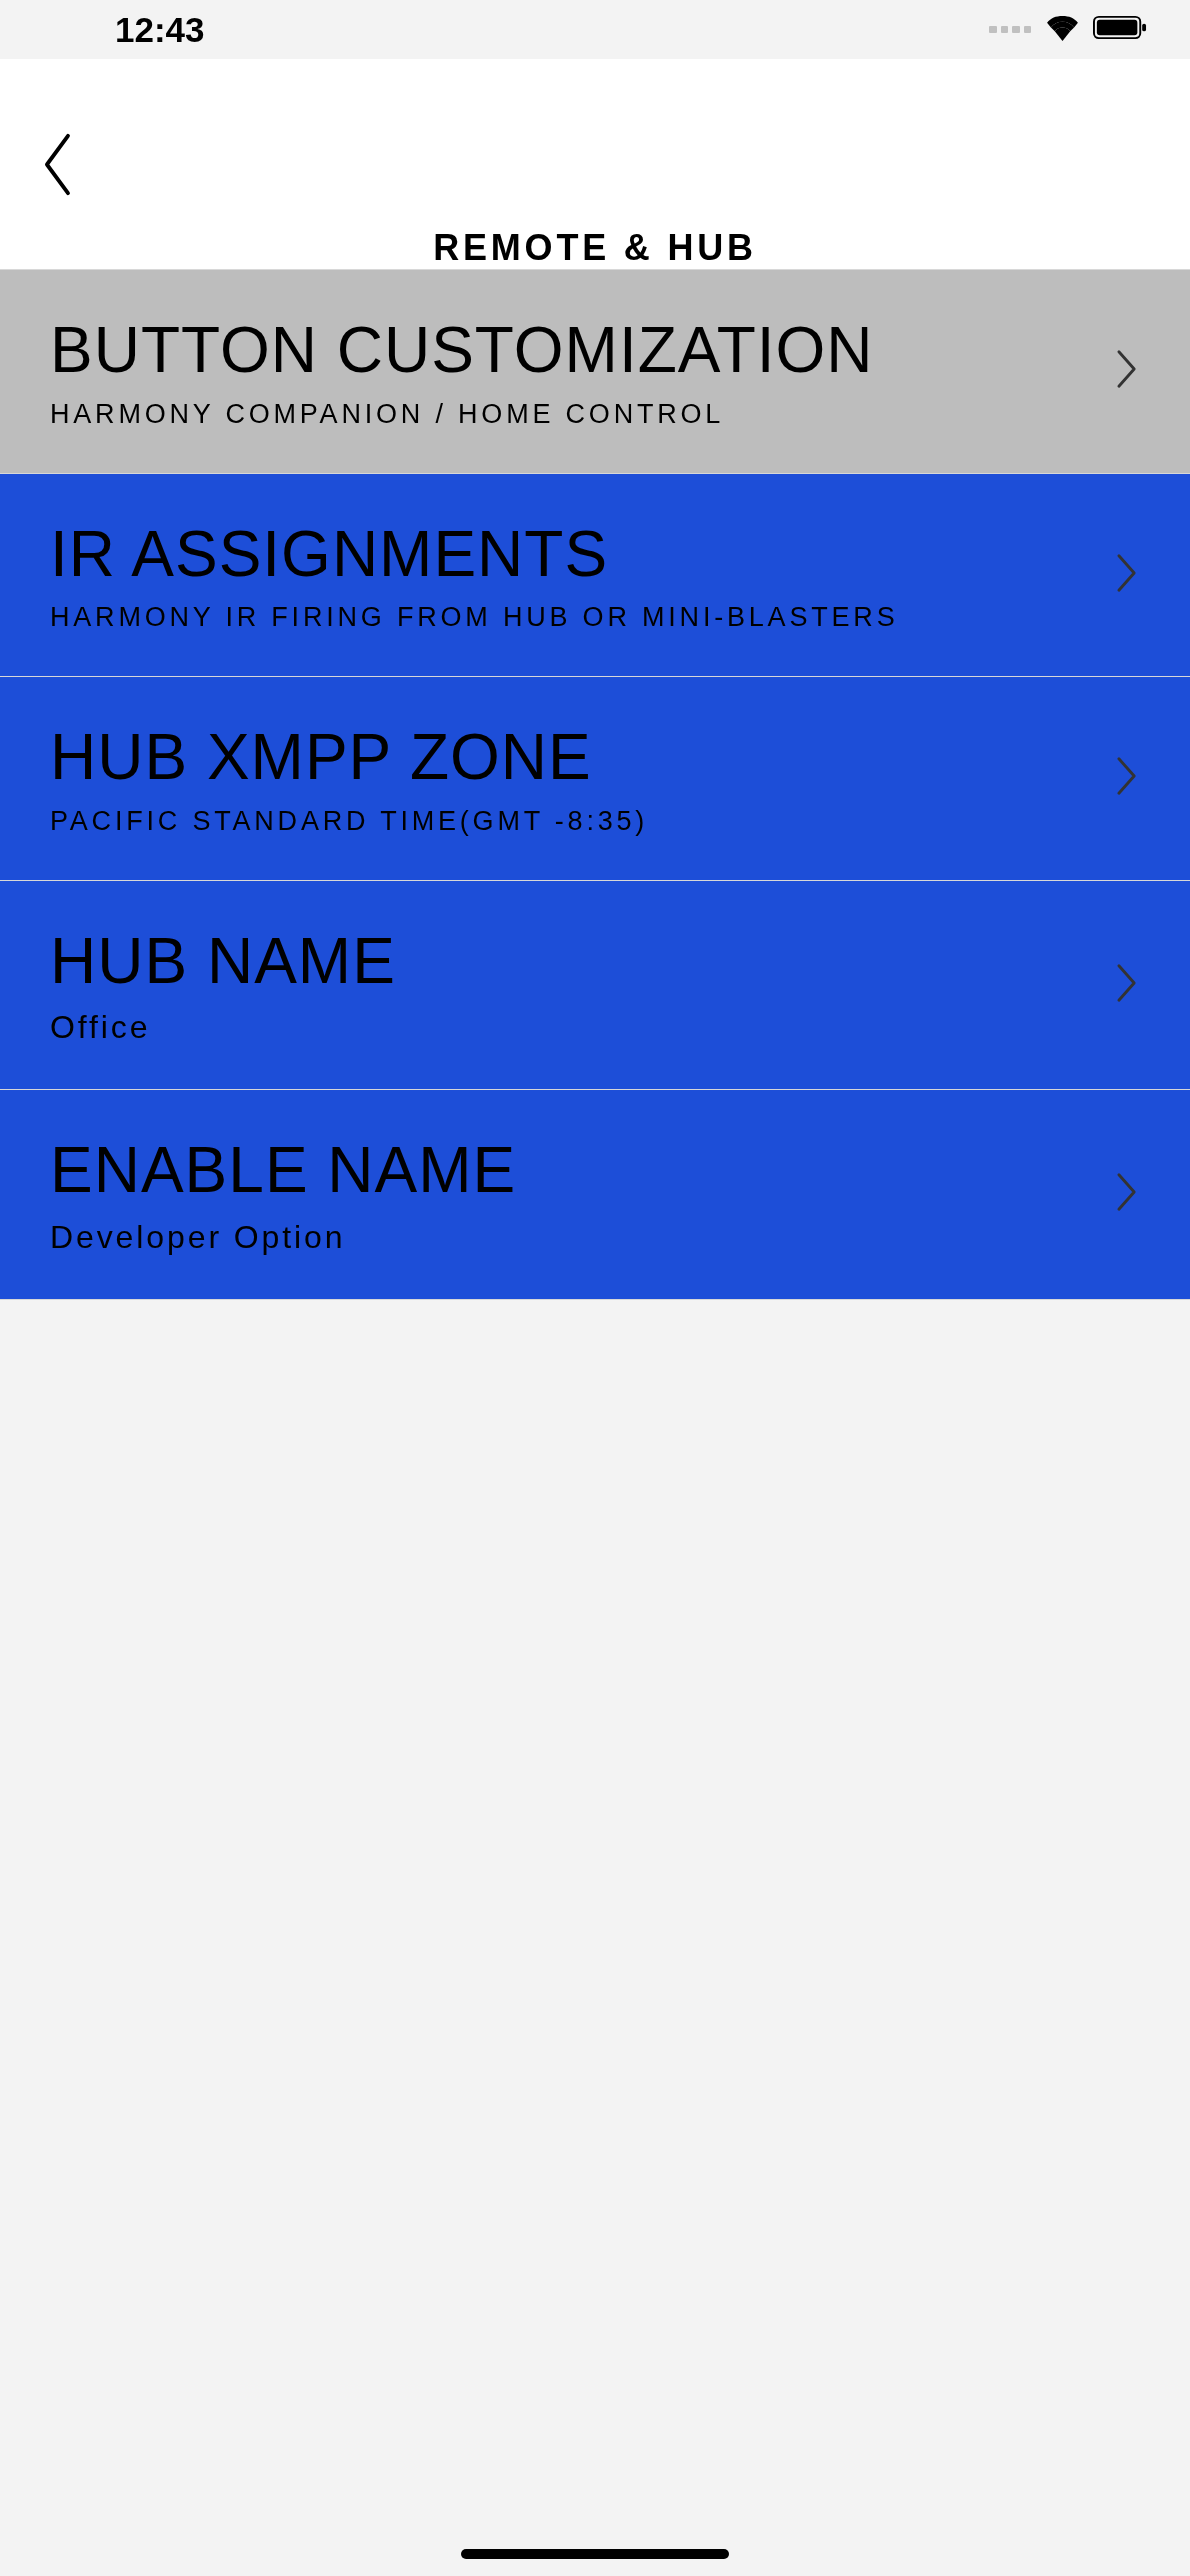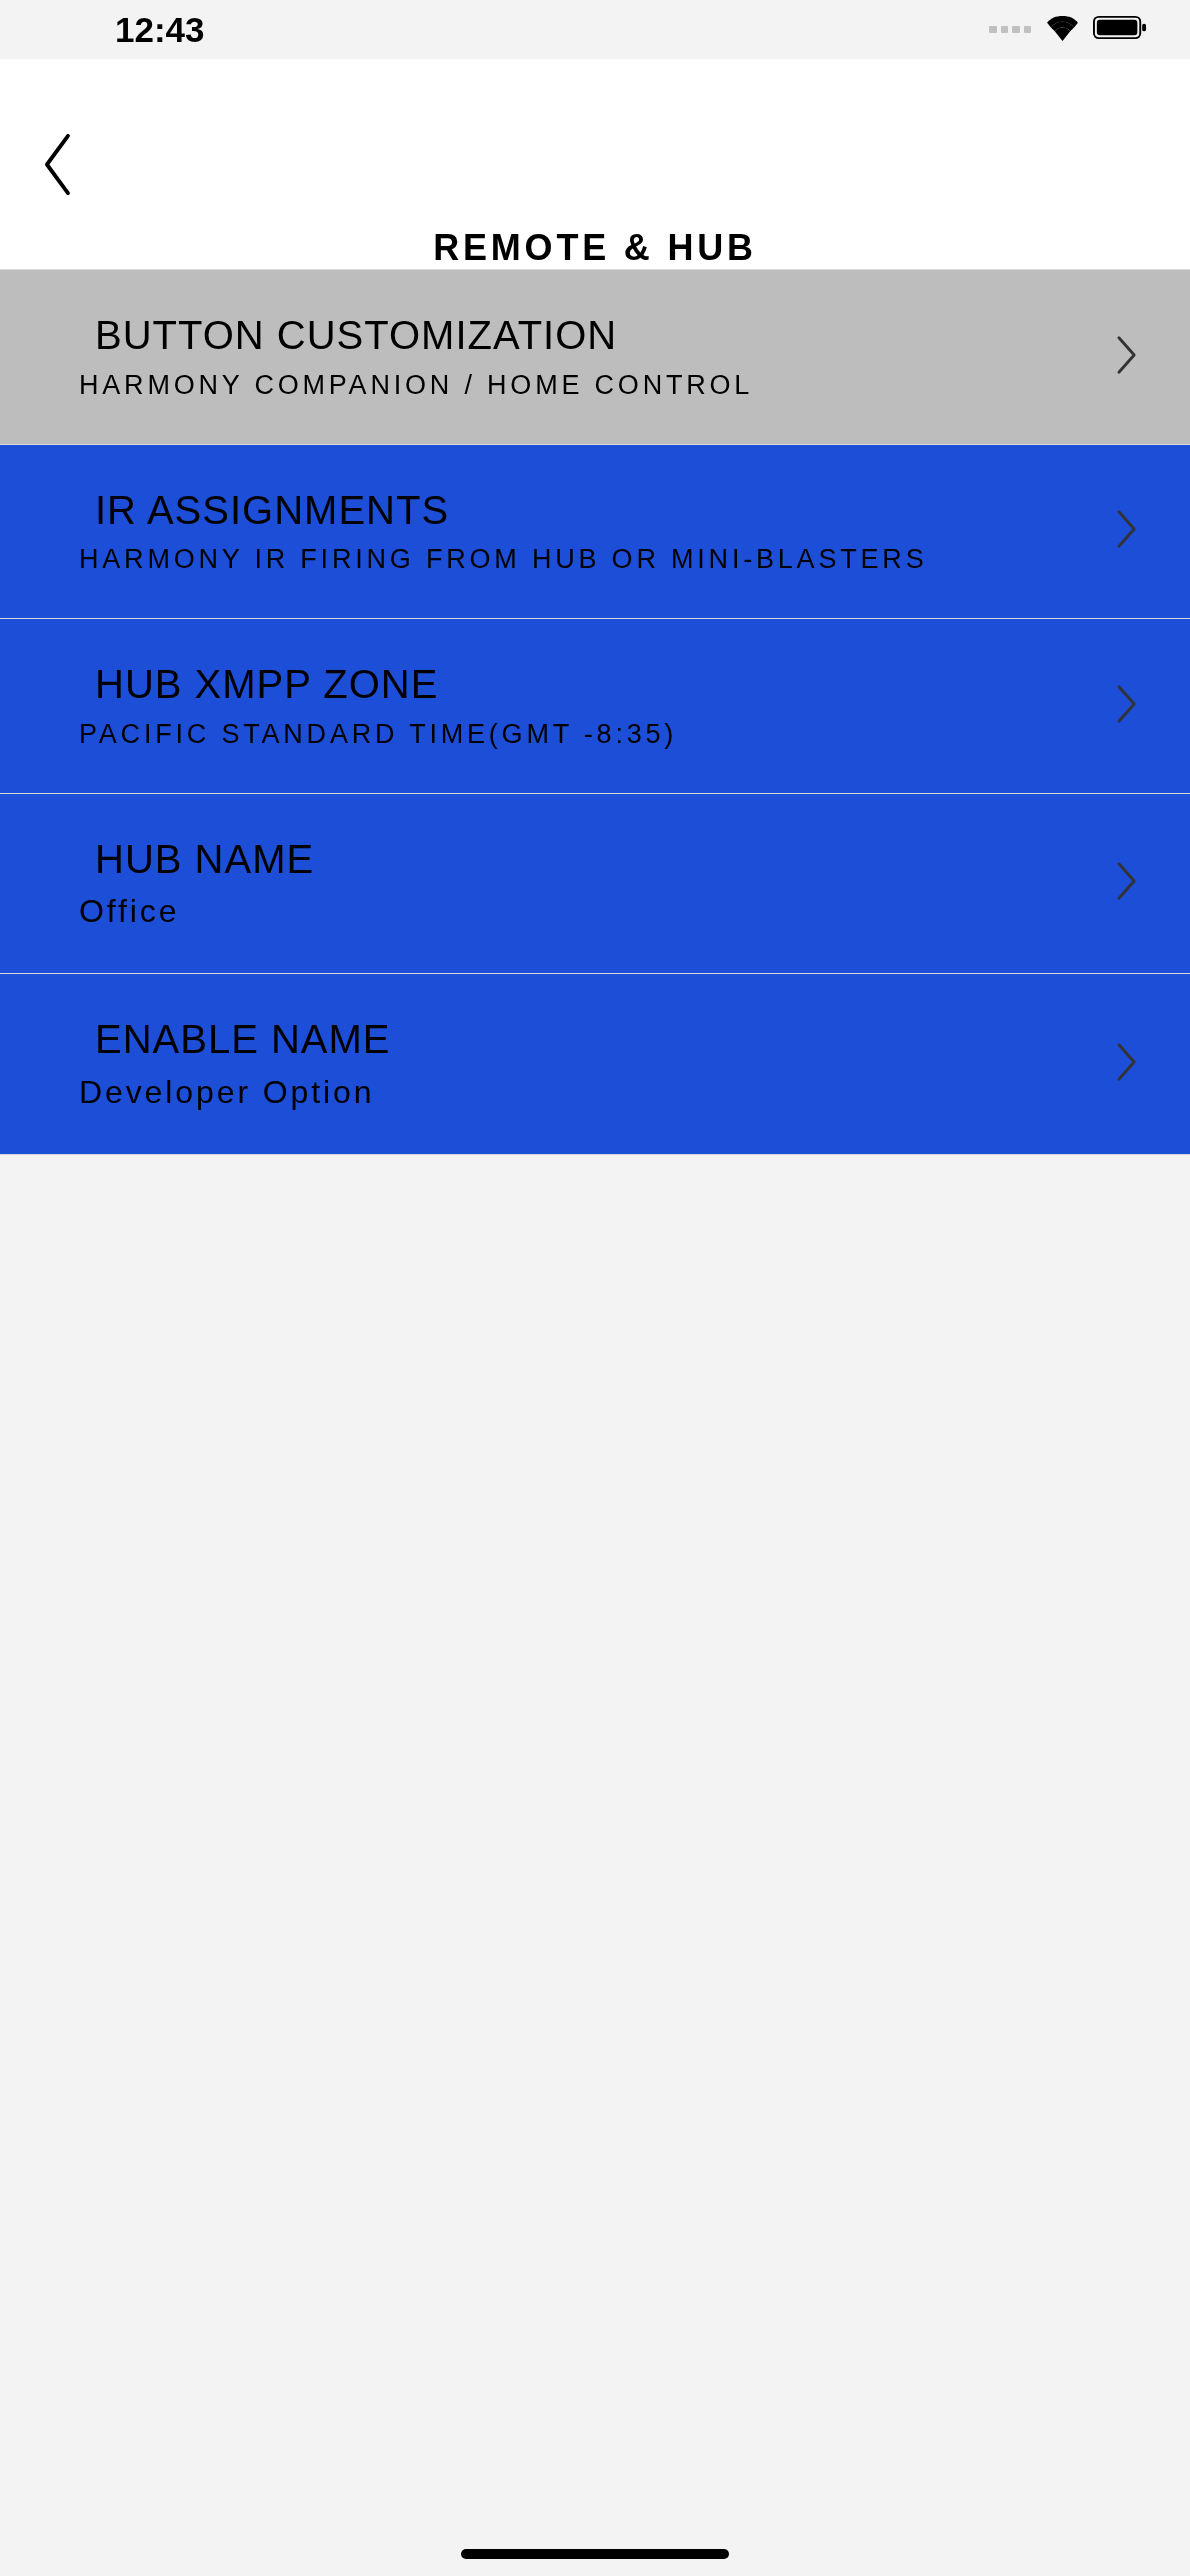--- a/index.html
+++ b/index.html
@@ -99,31 +99,29 @@
     }
     .list-item.highlighted {
       background: #bdbdbd;
     }
     .list-item-content {
       display: flex;
       flex-direction: column;
       gap: 11.5px;
     }
     .list-item-title {
-      font-size: 40px;
+      font-size: 64px;
       font-weight: 400;
       letter-spacing: 1px;
       color: #000;
-      margin-left: 45px;
     }
     .list-item-subtitle {
       font-size: 27px;
       letter-spacing: 3.8px;
       color: #000;
-      margin-left: 29px;
     }
     .list-item-subtitle.small {
       font-size: 32px;
       letter-spacing: 2.9px;
     }
     .chevron svg {
       width: 25px;
       height: 42px;
     }
     .home-indicator {

